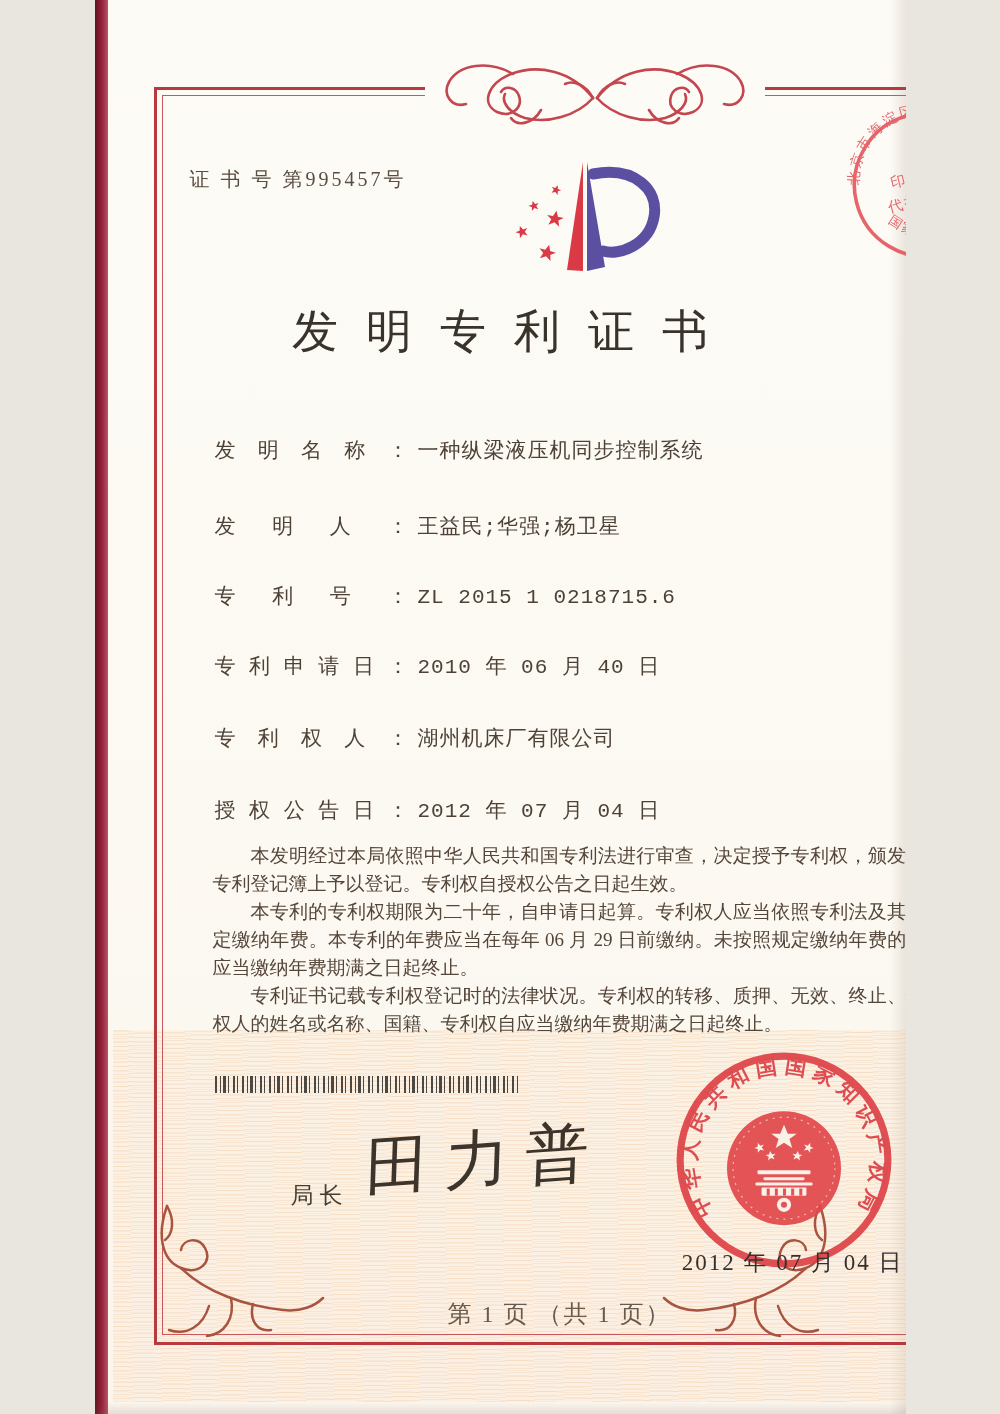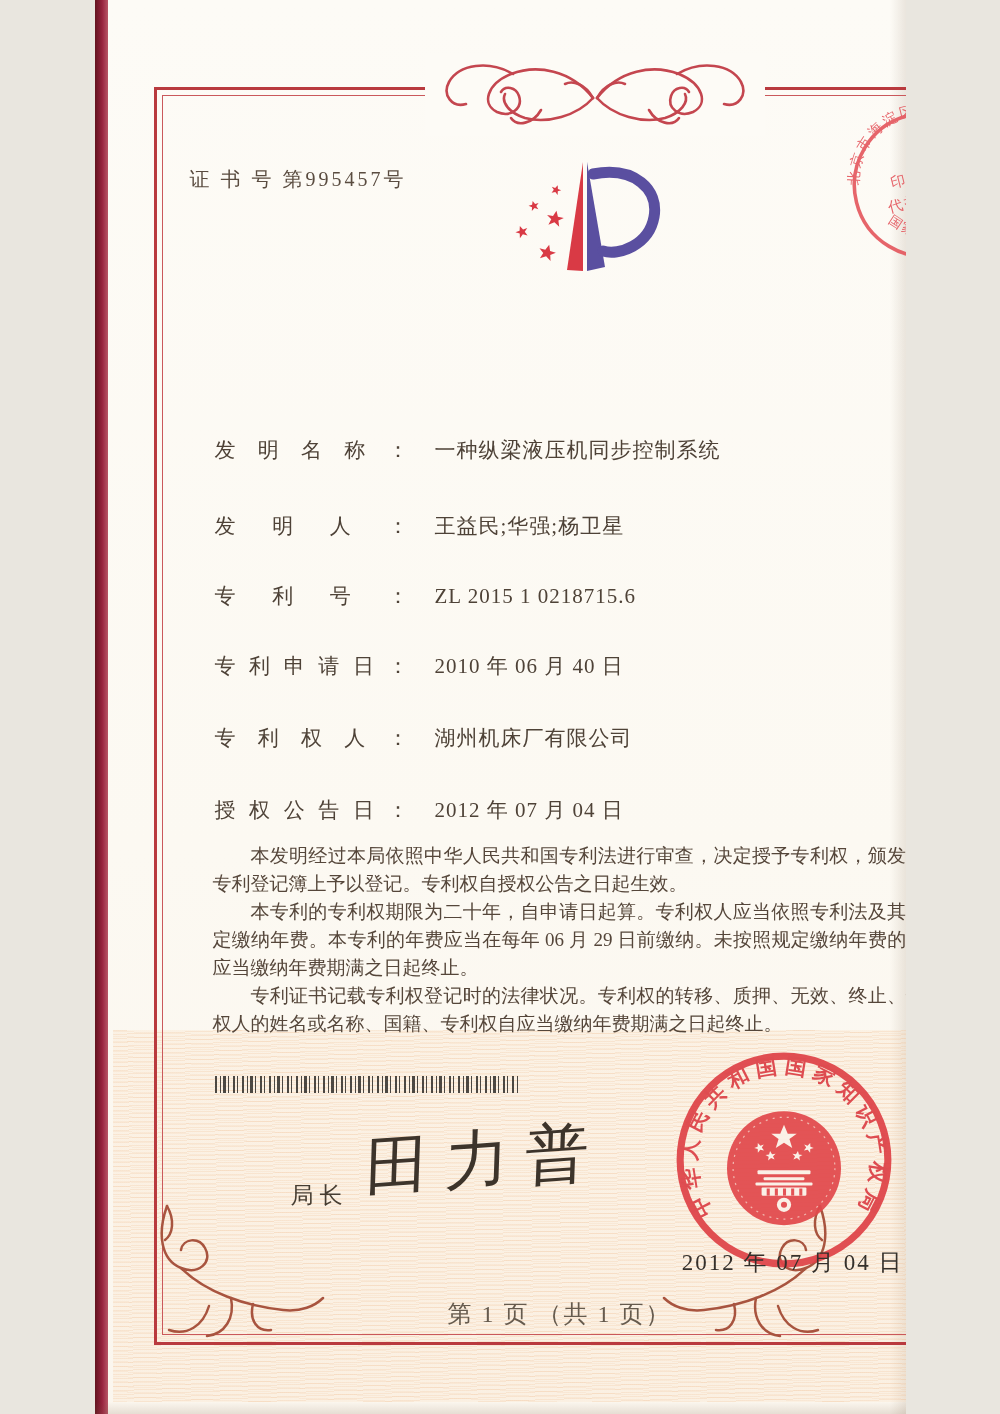--- a/index.html
+++ b/index.html
@@ -38,21 +38,21 @@
   .cert-no{position:absolute;left:95px;top:166px;font-size:20px;letter-spacing:3px;
     color:#5a4c40;z-index:5;}
   .logo{position:absolute;left:400px;top:140px;width:200px;height:160px;z-index:5;}
   .tax-stamp{position:absolute;left:752px;top:106px;width:158px;height:158px;z-index:5;opacity:.9;}
 
   .title{position:absolute;left:0;right:0;top:301px;text-align:center;
     font-size:46px;font-weight:500;letter-spacing:28px;text-indent:28px;color:#3a332c;z-index:5;}
 
   .field{position:absolute;left:120px;font-size:21px;color:#4e4237;z-index:5;white-space:nowrap;}
   .flabel{display:inline-block;width:194px;text-align:justify;text-align-last:justify;}
-  .fvalue{margin-left:26px;letter-spacing:1px;}
+  .fvalue{margin-left:9px;letter-spacing:1px;font-family:Liberation Mono, monospace;}
   .f0{top:436px;} .f1{top:512px;} .f2{top:582px;} .f3{top:652px;} .f4{top:724px;} .f5{top:796px;}
 
   .paras{position:absolute;left:118px;top:842px;width:790px;z-index:5;
     font-size:19px;line-height:28px;color:#55463a;text-align:justify;}
   .paras p{margin:0;text-indent:2em;}
 
   .barcode{position:absolute;left:120px;top:1076px;width:303px;height:17px;z-index:5;opacity:.82;
     background:repeating-linear-gradient(90deg,
       #262421 0 2px, transparent 2px 5px,
       #262421 5px 6px, transparent 6px 8px,
@@ -161,20 +161,21 @@
         <textPath href="#stampTop" startOffset="50%" text-anchor="middle">北京市海淀区地方税务局</textPath>
       </text>
       <text class="stamp-text" font-size="12.5" letter-spacing="2">
         <textPath href="#stampBot" startOffset="50%" text-anchor="middle">国家知识产权局</textPath>
       </text>
       <text class="stamp-text" x="75" y="70" text-anchor="middle" font-size="14" letter-spacing="3">印 花 税</text>
       <text class="stamp-text" x="75" y="92" text-anchor="middle" font-size="14" letter-spacing="2">代扣专用章</text>
     </g>
   </svg>
 
+  <div class="title">发明专利证书</div>
 
   <div class="field f0">
     <span class="flabel">发明名称：</span><span class="fvalue">一种纵梁液压机同步控制系统</span>
   </div>
   <div class="field f1">
     <span class="flabel">发明人：</span><span class="fvalue">王益民;华强;杨卫星</span>
   </div>
   <div class="field f2">
     <span class="flabel">专利号：</span><span class="fvalue">ZL 2015 1 0218715.6</span>
   </div>

